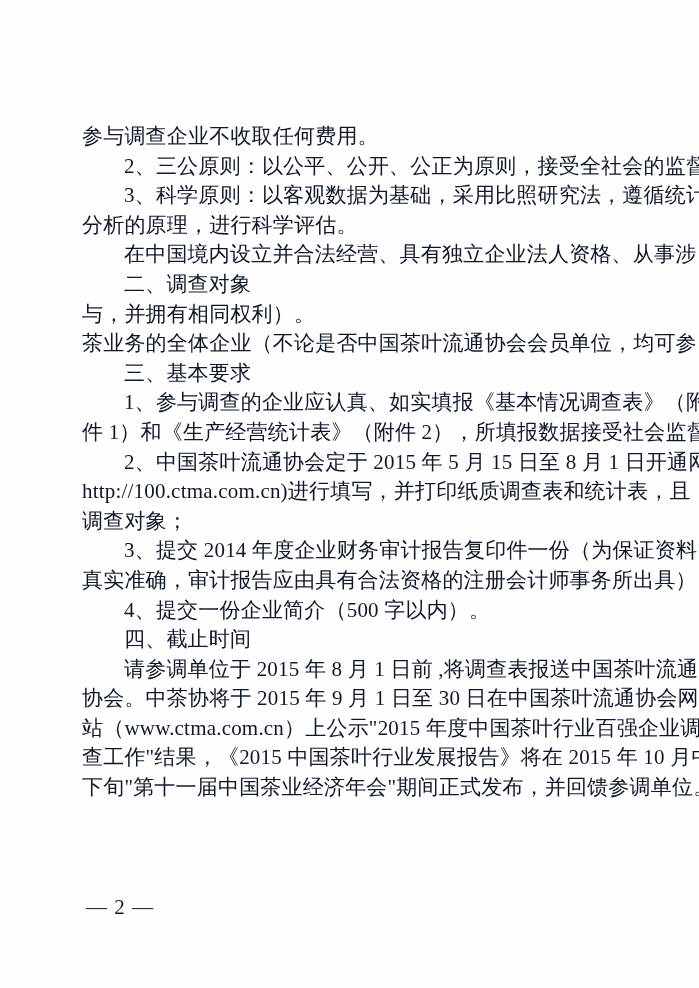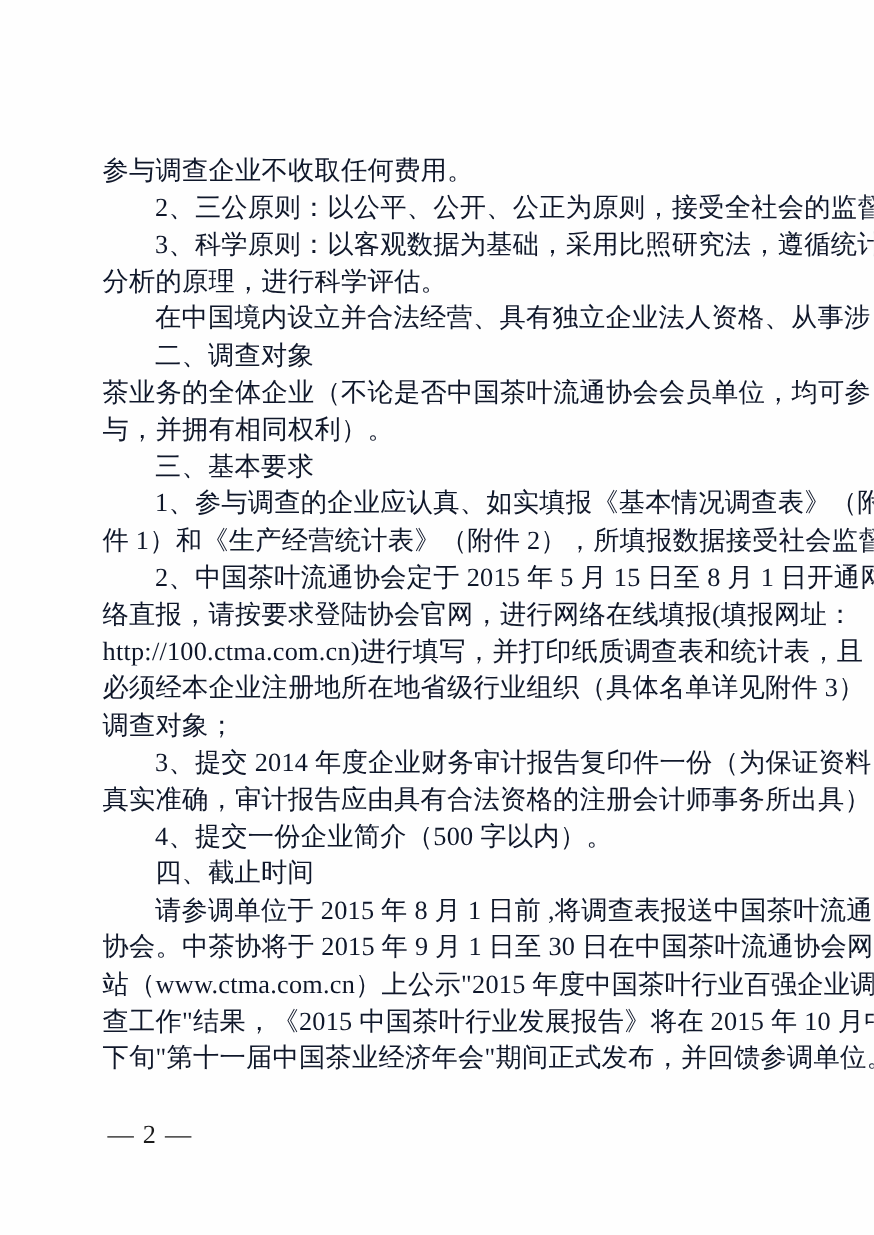--- a/index.html
+++ b/index.html
@@ -54,29 +54,27 @@
 
 <div class="page">
 
   <div class="doc-body">
     <div class="line">参与调查企业不收取任何费用。</div>
     <div class="line indent">2、三公原则：以公平、公开、公正为原则，接受全社会的监督。</div>
     <div class="line indent">3、科学原则：以客观数据为基础，采用比照研究法，遵循统计</div>
     <div class="line">分析的原理，进行科学评估。</div>
     <div class="line indent">在中国境内设立并合法经营、具有独立企业法人资格、从事涉</div>
     <div class="line indent">二、调查对象</div>
+    <div class="line">与，并拥有相同权利）。</div>
     <div class="line">茶业务的全体企业（不论是否中国茶叶流通协会会员单位，均可参</div>
-    <div class="line">与，并拥有相同权利）。</div>
     <div class="line indent">三、基本要求</div>
     <div class="line indent">1、参与调查的企业应认真、如实填报《基本情况调查表》（附</div>
     <div class="line">件 1）和《生产经营统计表》（附件 2），所填报数据接受社会监督；</div>
     <div class="line indent">2、中国茶叶流通协会定于 2015 年 5 月 15 日至 8 月 1 日开通网</div>
-    <div class="line">络直报，请按要求登陆协会官网，进行网络在线填报(填报网址：</div>
     <div class="line">http://100.ctma.com.cn)进行填写，并打印纸质调查表和统计表，且</div>
-    <div class="line">必须经本企业注册地所在地省级行业组织（具体名单详见附件 3）</div>
     <div class="line">调查对象；</div>
     <div class="line indent">3、提交 2014 年度企业财务审计报告复印件一份（为保证资料</div>
     <div class="line">真实准确，审计报告应由具有合法资格的注册会计师事务所出具）；</div>
     <div class="line indent">4、提交一份企业简介（500 字以内）。</div>
     <div class="line indent">四、截止时间</div>
     <div class="line indent">请参调单位于 2015 年 8 月 1 日前 ,将调查表报送中国茶叶流通</div>
     <div class="line">协会。中茶协将于 2015 年 9 月 1 日至 30 日在中国茶叶流通协会网</div>
     <div class="line">站（www.ctma.com.cn）上公示"2015 年度中国茶叶行业百强企业调</div>
     <div class="line">查工作"结果，《2015 中国茶叶行业发展报告》将在 2015 年 10 月中</div>
     <div class="line">下旬"第十一届中国茶业经济年会"期间正式发布，并回馈参调单位。</div>

